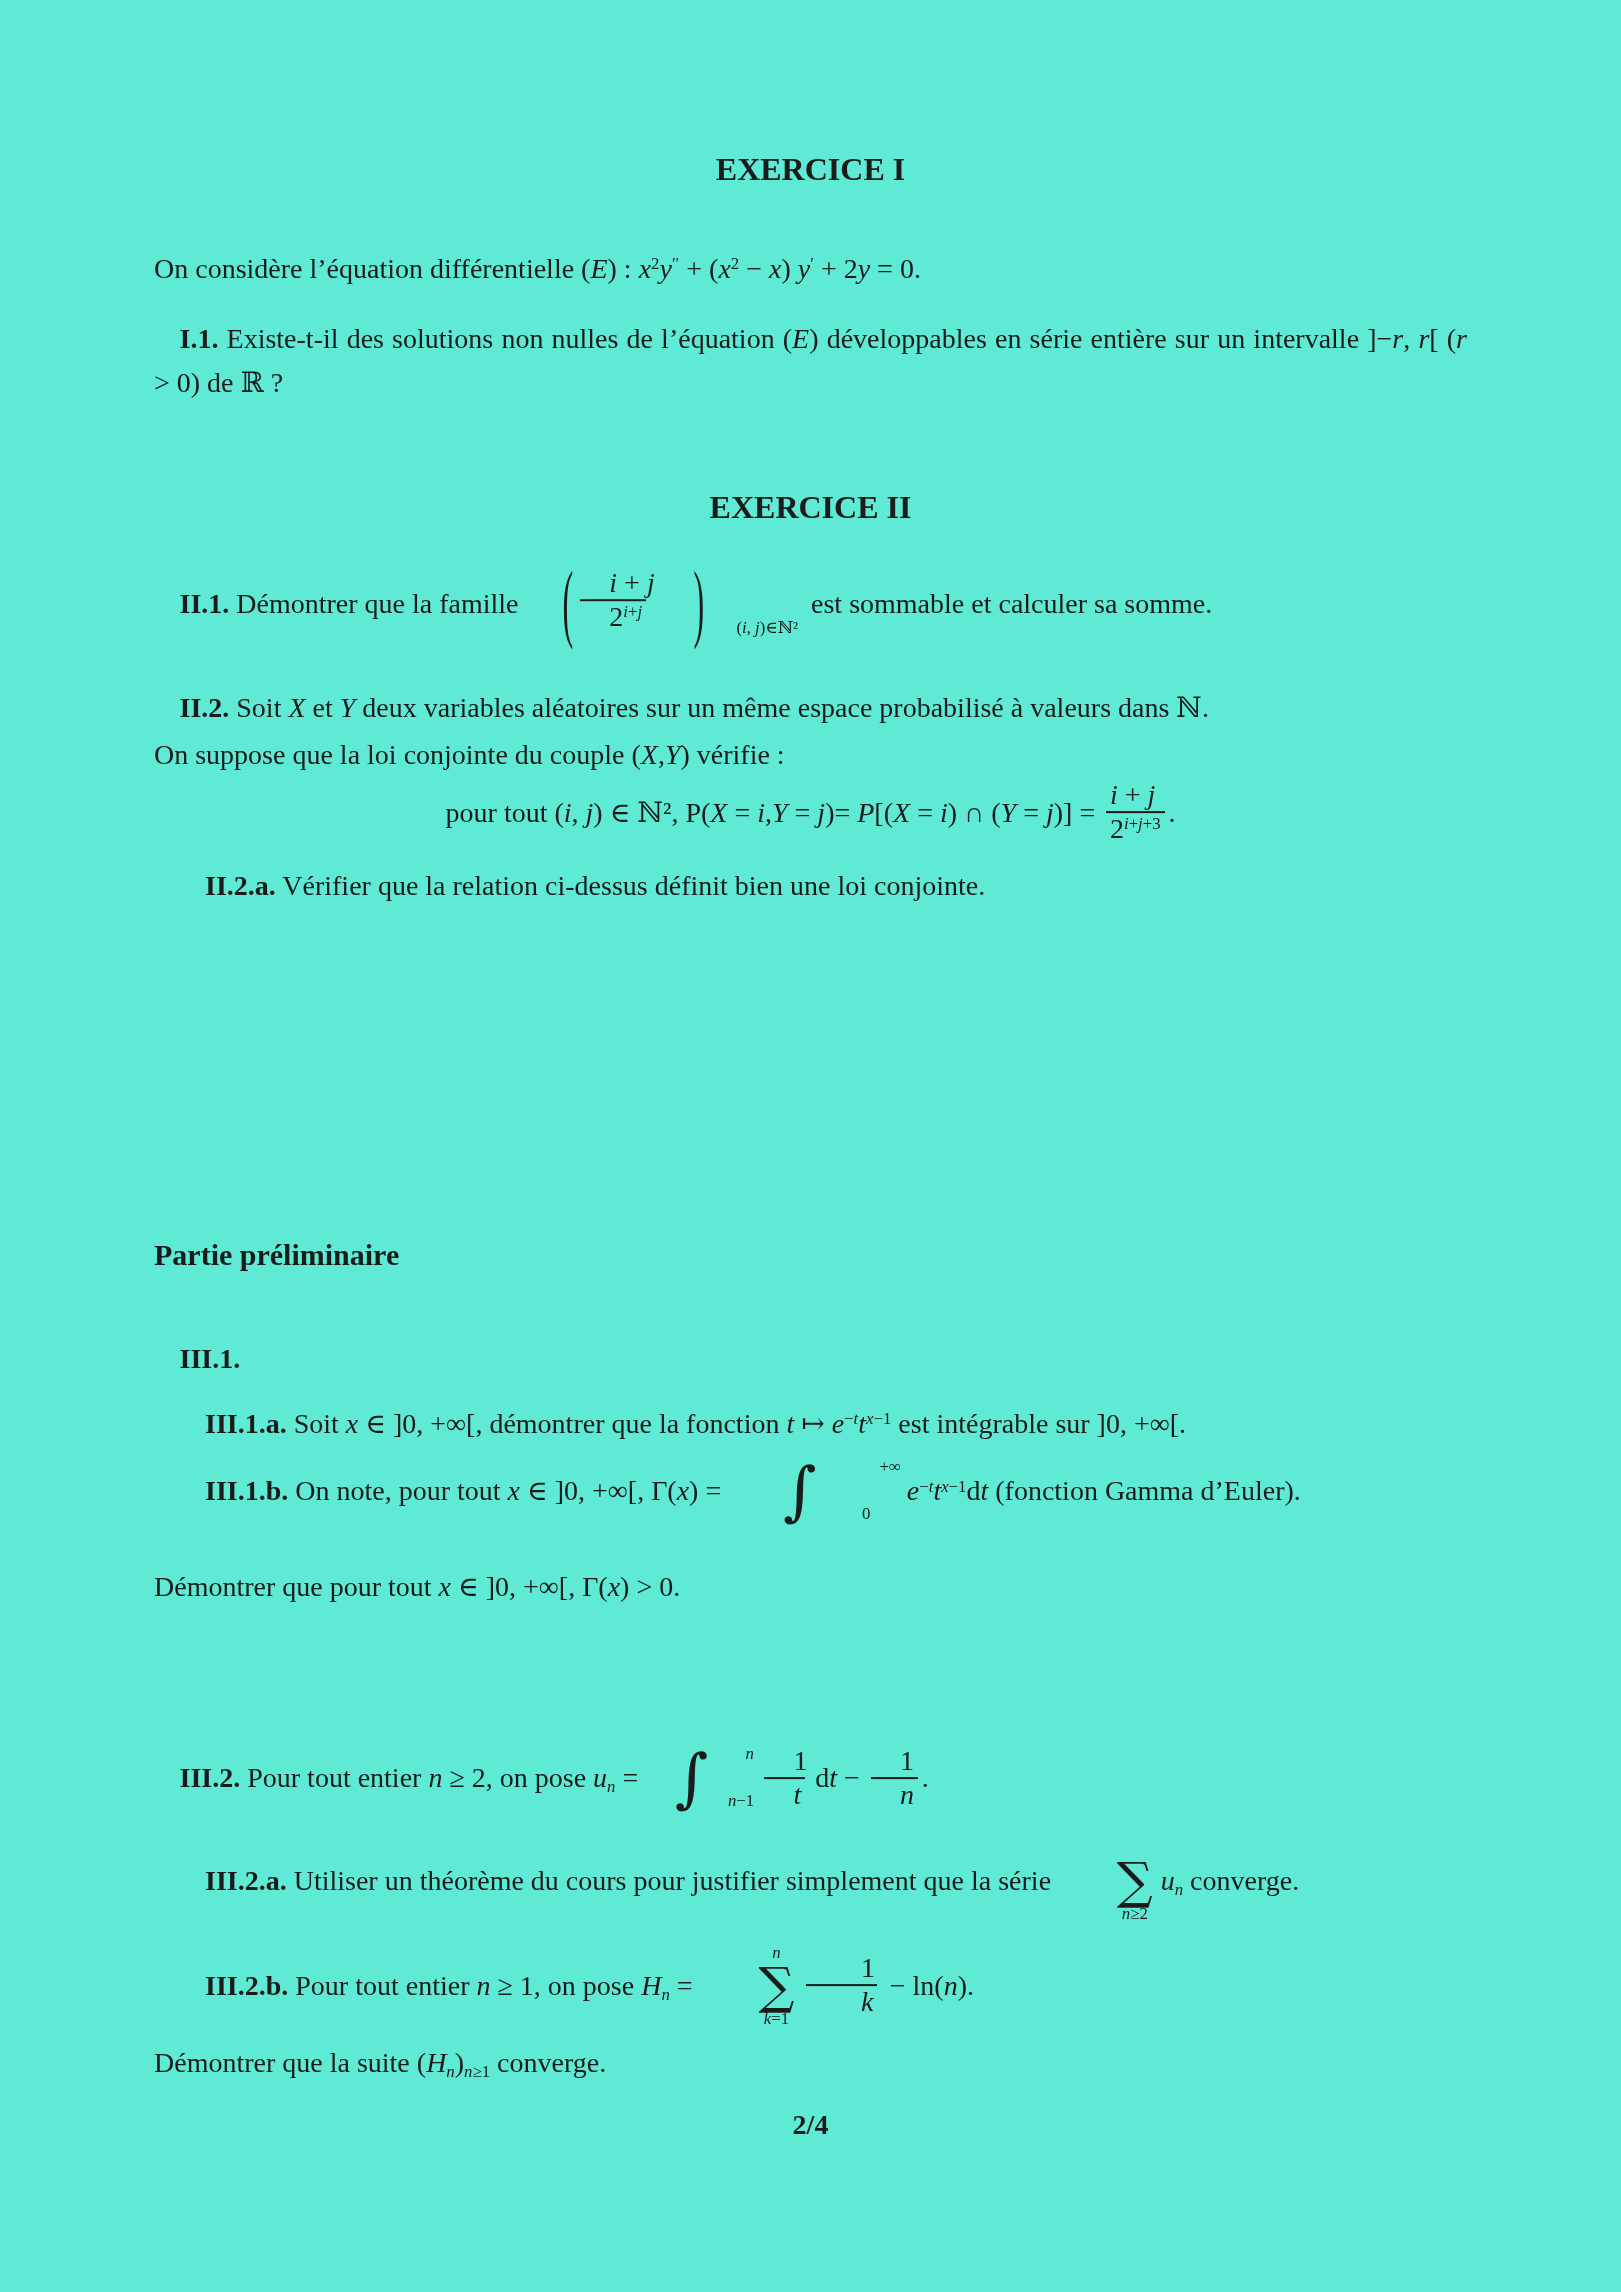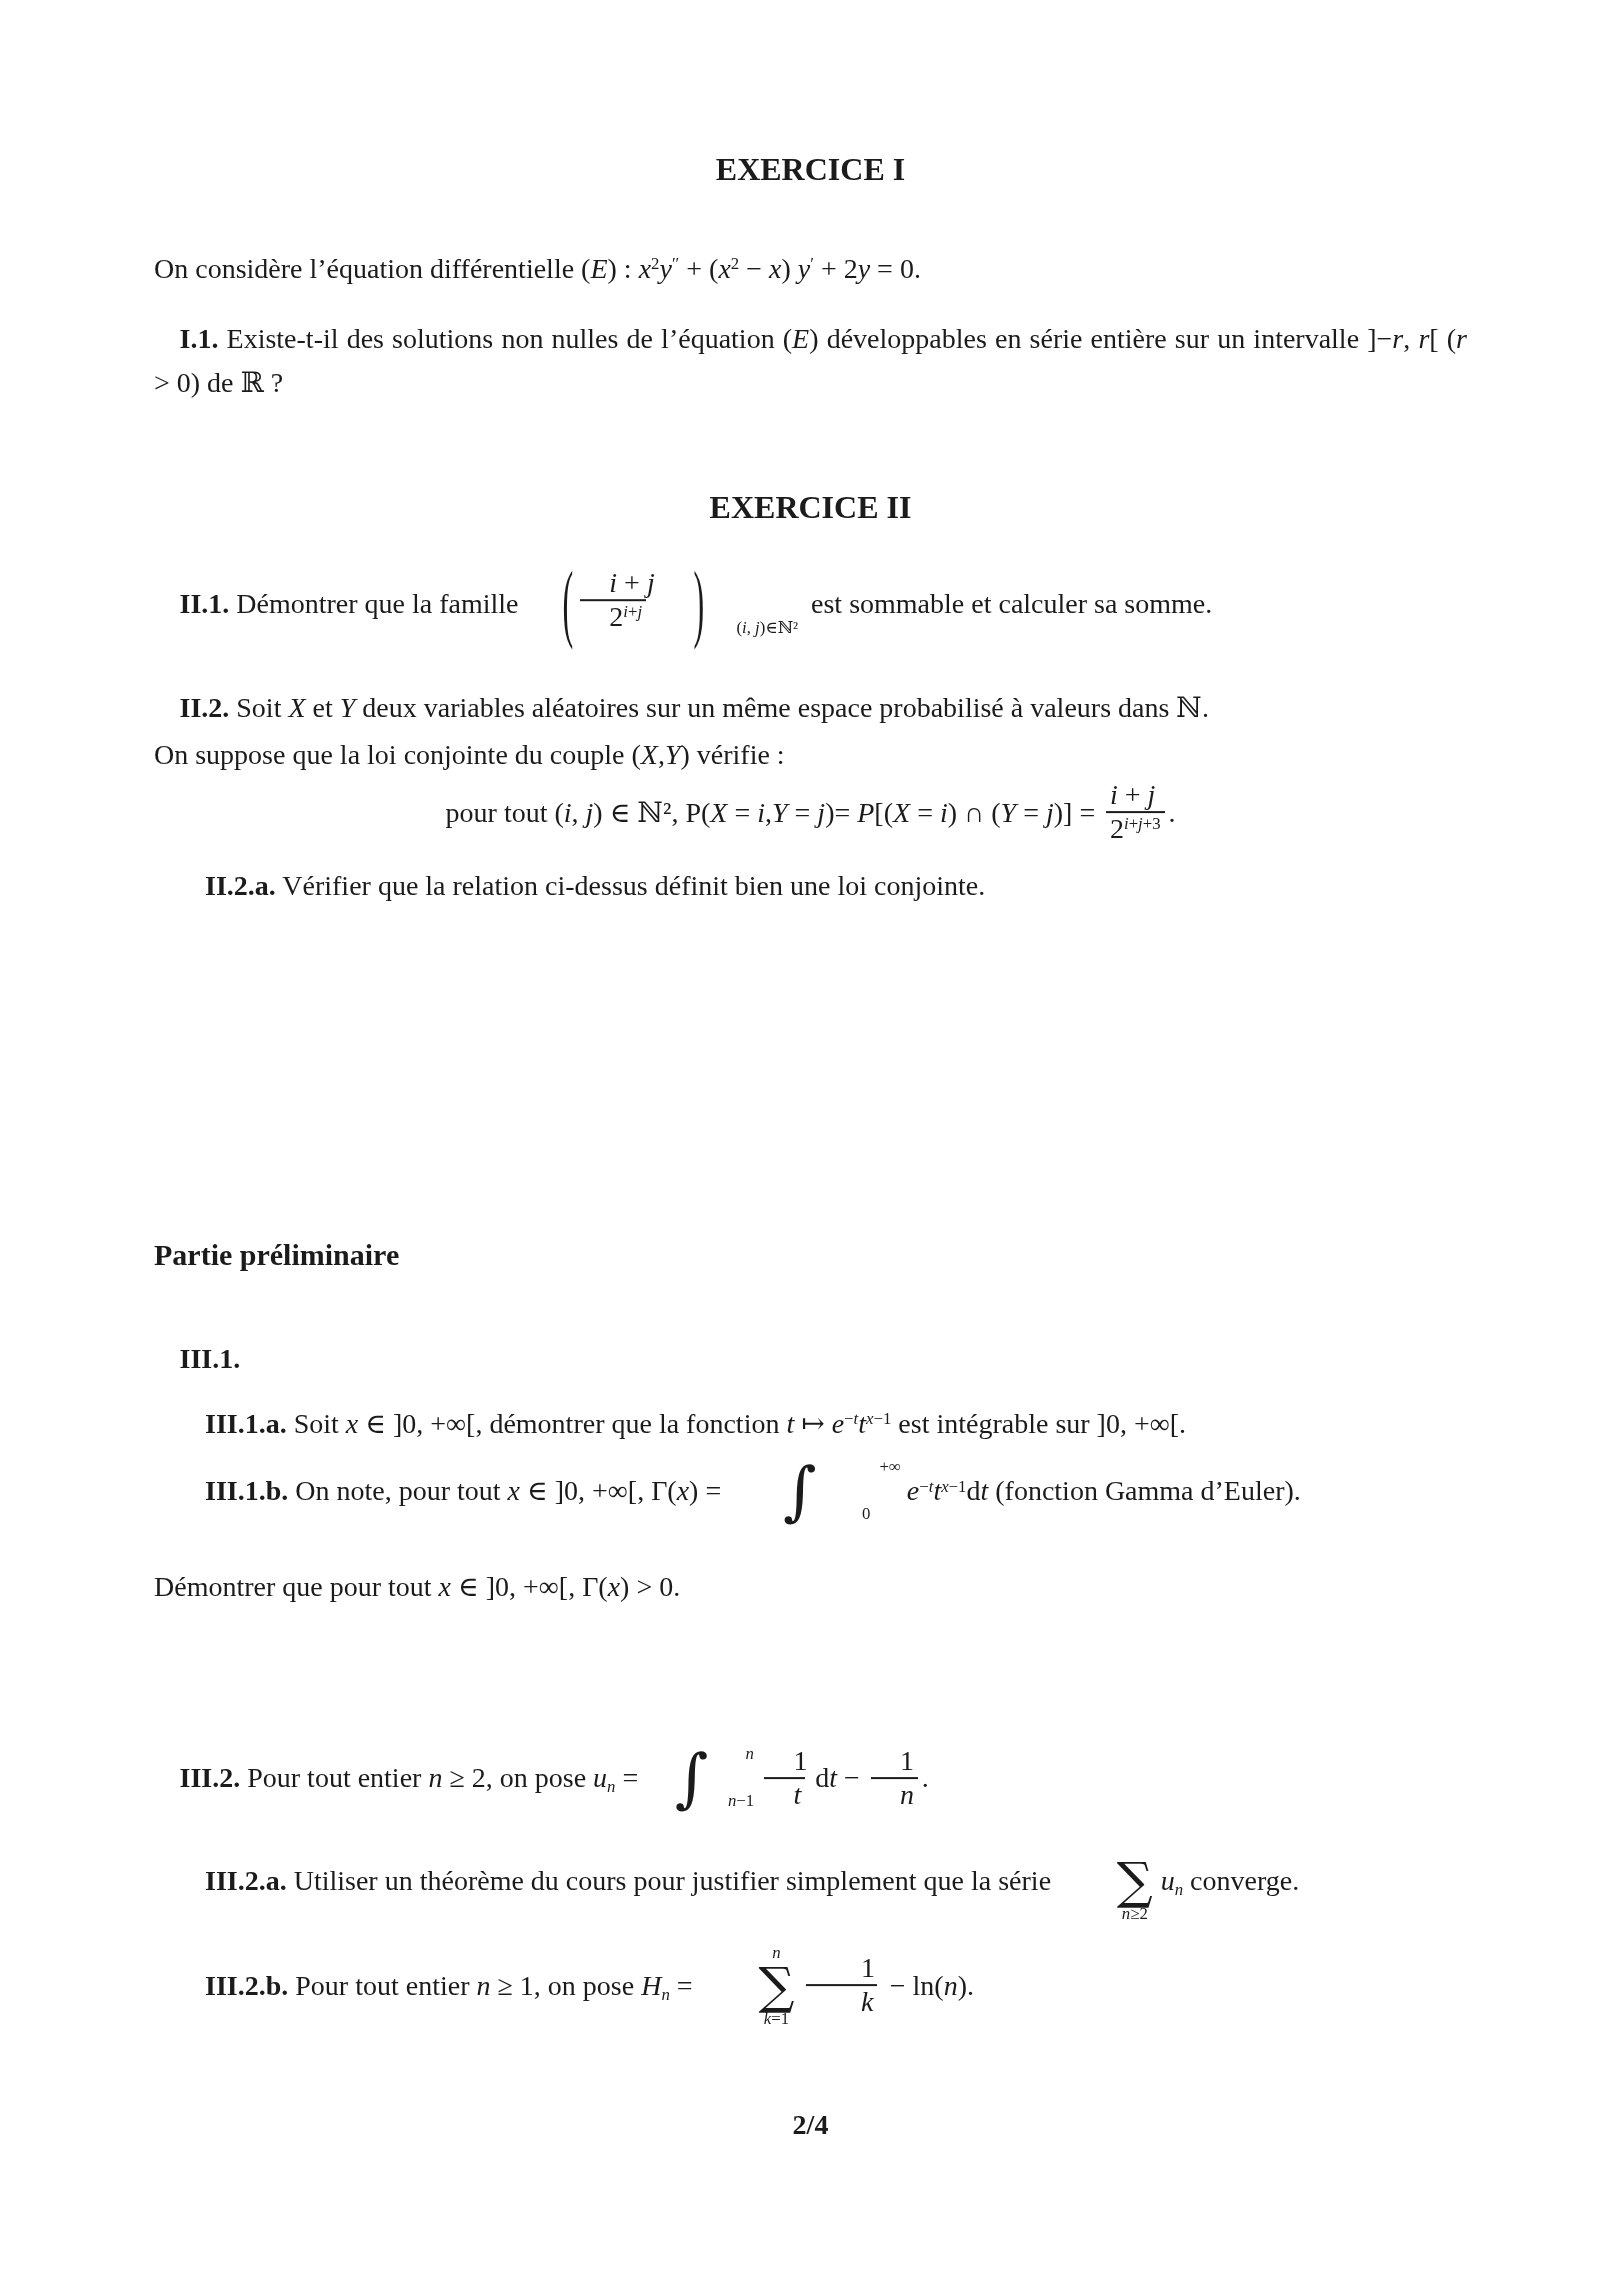--- a/index.html
+++ b/index.html
@@ -1,20 +1,20 @@
 <!DOCTYPE html>
 <html><head>
 <meta charset="utf-8">
 <style>
   html,body { margin:0; padding:0; background:#e8e8e8; }
   .page {
     position:relative;
     width:1621px; height:2293px;
     margin:0 auto;
-    background:#ffffff;
+    background:#5eead4;
     font-family:"Liberation Serif","DejaVu Serif",serif;
     color:#1b1b1b;
     overflow:hidden;
   }
   .block {
     position:absolute;
     left:154px; width:1313px;
     font-size:28px;
     line-height:44px;
     text-align:left;
@@ -121,16 +121,17 @@
         <span class="slim"><span class="run italic">n</span><span class="run">≥2</span></span>
       </span><span class="run italic">u</span><span class="run italic sub">n</span><span class="run"> converge.</span></div>
   <div class="block ind2" style="top:1946px"><span class="run bold">III.2.b.</span><span class="run"> Pour tout entier </span><span class="run italic">n</span><span class="run"> ≥ 1, on pose </span><span class="run italic">H</span><span class="run italic sub">n</span><span class="run"> = </span><span class="bigsum">
         <span class="slim"><span class="run italic">n</span></span>
         <span class="sglyph">∑</span>
         <span class="slim"><span class="run italic">k</span><span class="run">=1</span></span>
       </span><span class="frac">
         <span class="num"><span class="run">1</span></span>
         <span class="den"><span class="run italic">k</span></span>
       </span><span class="run"> − ln(</span><span class="run italic">n</span><span class="run">).</span></div>
+  <div class="block" style="top:2041px"><span class="run">Démontrer que la suite (</span><span class="run italic">H</span><span class="run italic sub">n</span><span class="run">)</span><span class="run italic sub">n</span><span class="run sub">≥1</span><span class="run"> converge.</span></div>
 
   <div class="block pageno" style="top:2103px">2/4</div>
 </div>
 
 
 </body></html>

